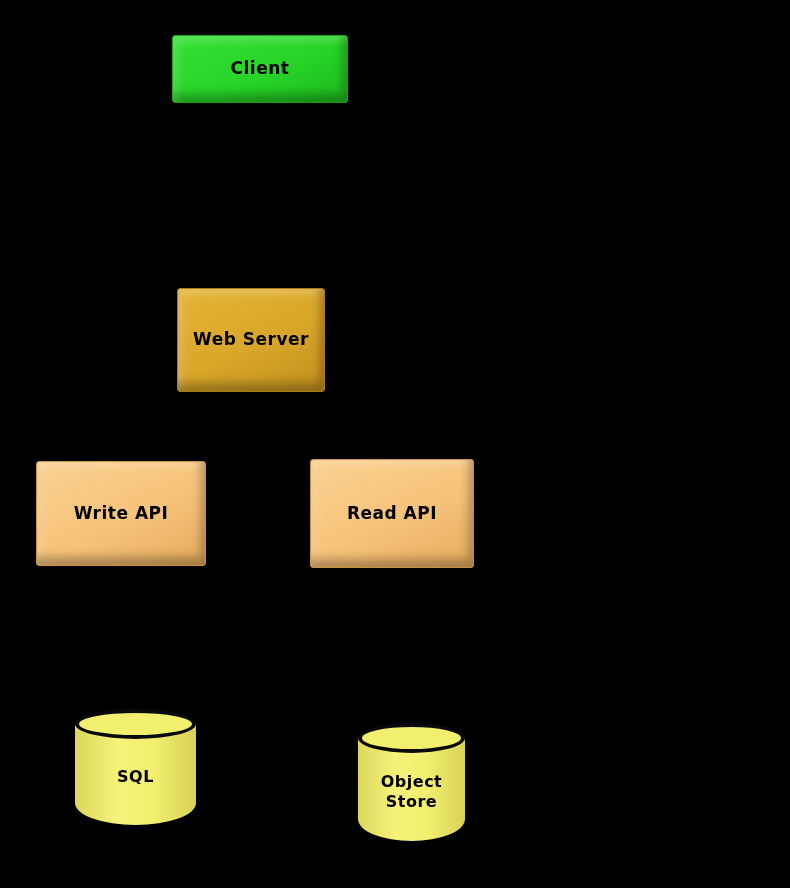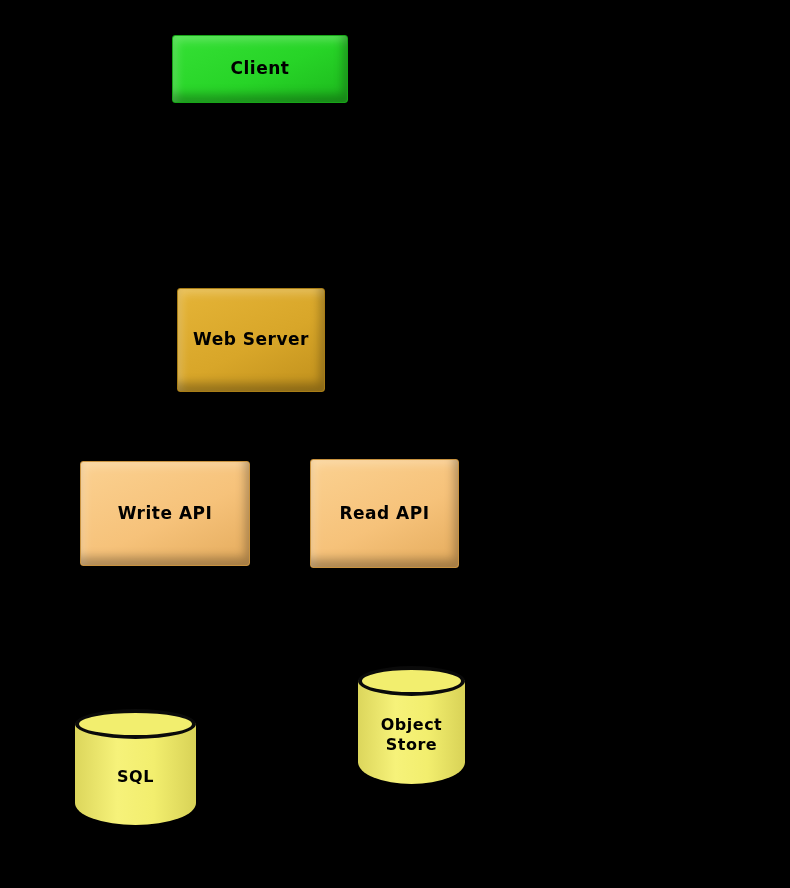--- a/index.html
+++ b/index.html
@@ -44,38 +44,37 @@
   .web-server {
     left: 177px; top: 240px; width: 148px; height: 104px;
     background: linear-gradient(155deg, #e5b437 0%, #d8a629 55%, #c0901c 100%);
     border: 1px solid #a87d16;
     margin-top: 48px;
   }
   .write-api {
     left: 36px; top: 461px; width: 170px; height: 105px;
     background: linear-gradient(155deg, #fbd191 0%, #f6c27a 55%, #e4ab5c 100%);
     border: 1px solid #c8923f;
-    margin-left: 44px;
   }
   .read-api {
-    left: 310px; top: 459px; width: 149px; height: 109px;
+    left: 310px; top: 459px; width: 164px; height: 109px;
     background: linear-gradient(155deg, #fbd191 0%, #f6c27a 55%, #e4ab5c 100%);
     border: 1px solid #c8923f;
     text-align: right;
   }
   .analytics {
     left: 585px; top: 461px; width: 170px; height: 102px;
     background: linear-gradient(155deg, #fbd191 0%, #f6c27a 55%, #e4ab5c 100%);
     border: 1px solid #c8923f;
   }
 
   
   .cylinder { font-size: 16px; }
   .sql  { left: 75px;  top: 709px; width: 121px; height: 116px; }
-  .object-store { left: 358px; top: 666px; width: 107px; height: 118px; }
+  .object-store { left: 358px; top: 723px; width: 107px; height: 118px; }
   .cyl-body {
     position: absolute;
     left: 0; right: 0; top: 14px; bottom: 0;
     background: linear-gradient(90deg, #dcd65c 0%, #f6f27a 35%, #f2ee6e 65%, #d8d257 100%);
     border-radius: 0 0 50% 50% / 0 0 22px 22px;
     z-index: 1;
   }
   .cyl-top {
     position: absolute;
     left: 0; right: 0; top: 0; height: 30px;

